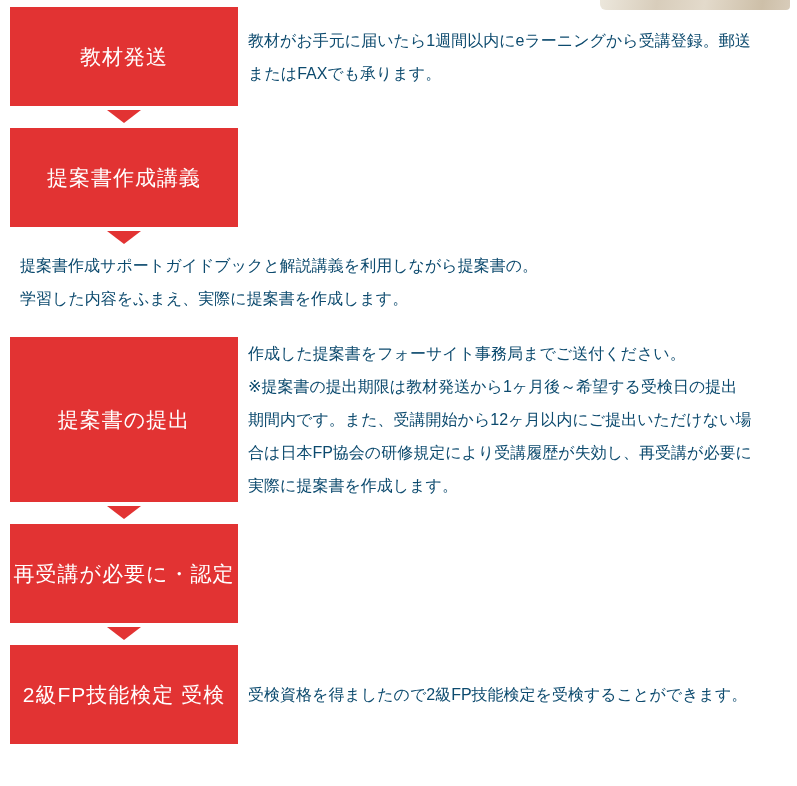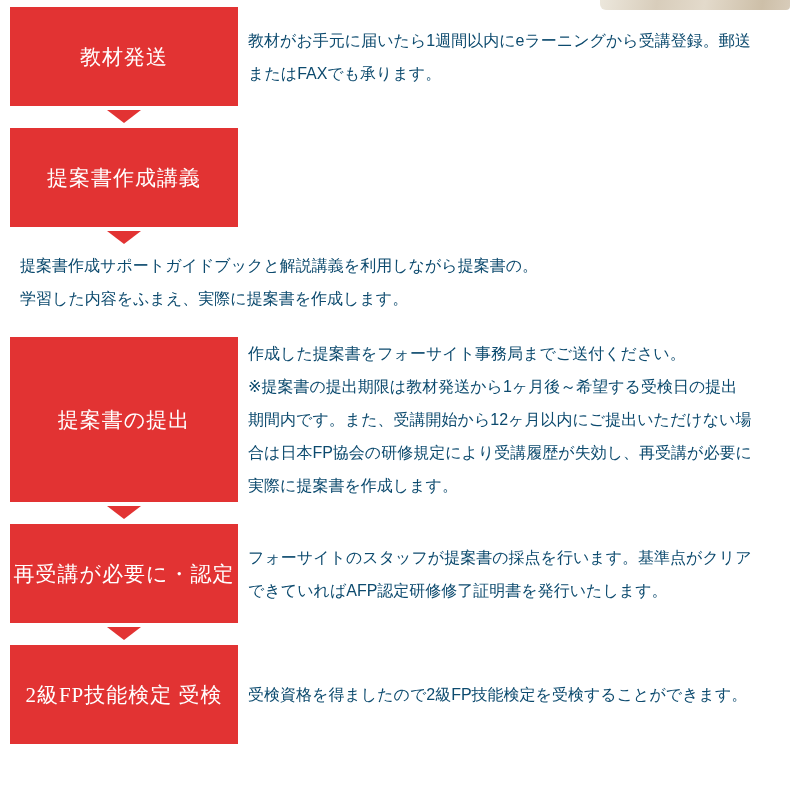--- a/index.html
+++ b/index.html
@@ -33,21 +33,20 @@
     min-height: 99px;
     background: #e23333;
     color: #ffffff;
     display: flex;
     align-items: center;
     justify-content: center;
     font-size: 21px;
     letter-spacing: 1px;
     font-weight: 500;
     text-align: center;
-    font-family: Liberation Serif, serif;
   }
   .arrow {
     position: absolute;
     left: 97px;
     bottom: -17px;
     width: 0; height: 0;
     border-left: 17px solid transparent;
     border-right: 17px solid transparent;
     border-top: 13px solid #e23333;
   }
@@ -124,24 +123,20 @@
     </div>
   </div>
 
   <div class="step">
     <div class="step-left">
       <div class="box">
         <span>再受講が必要に・認定</span>
       </div>
       <div class="arrow"></div>
     </div>
-    <div class="desc">
-      <p>フォーサイトのスタッフが提案書の採点を行います。基準点がクリア
-できていればAFP認定研修修了証明書を発行いたします。</p>
-    </div>
   </div>
 
   <div class="step">
     <div class="step-left">
       <div class="box">
         <span>2級FP技能検定 受検</span>
       </div>
 
     </div>
     <div class="desc">

